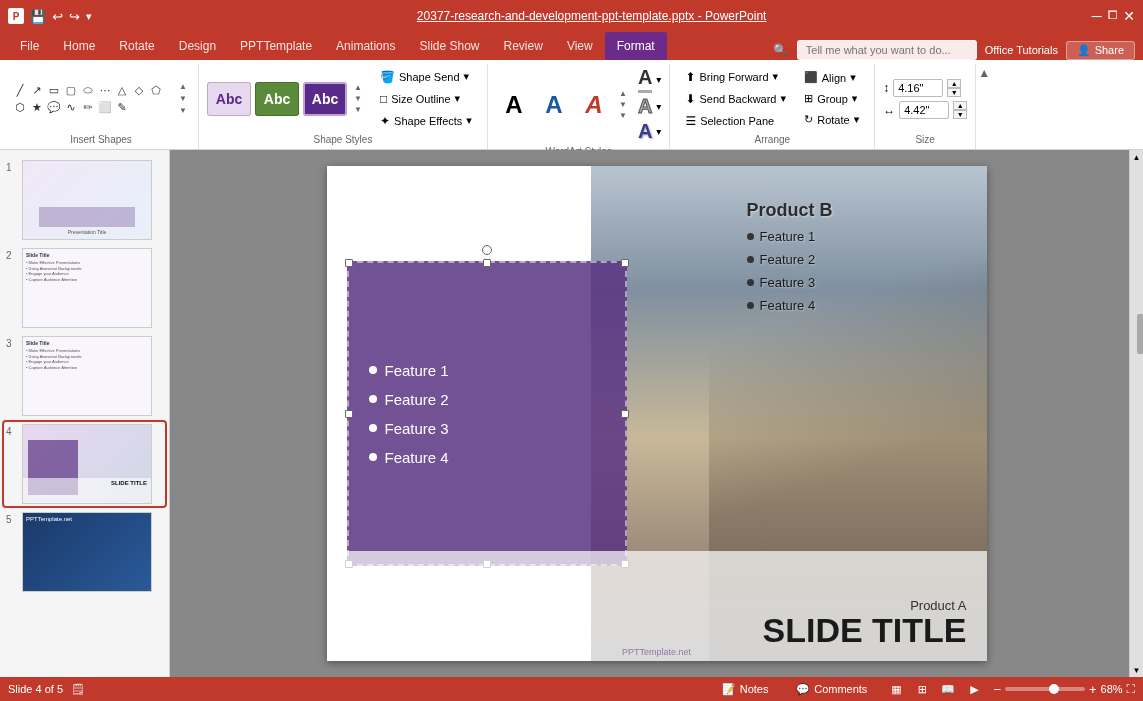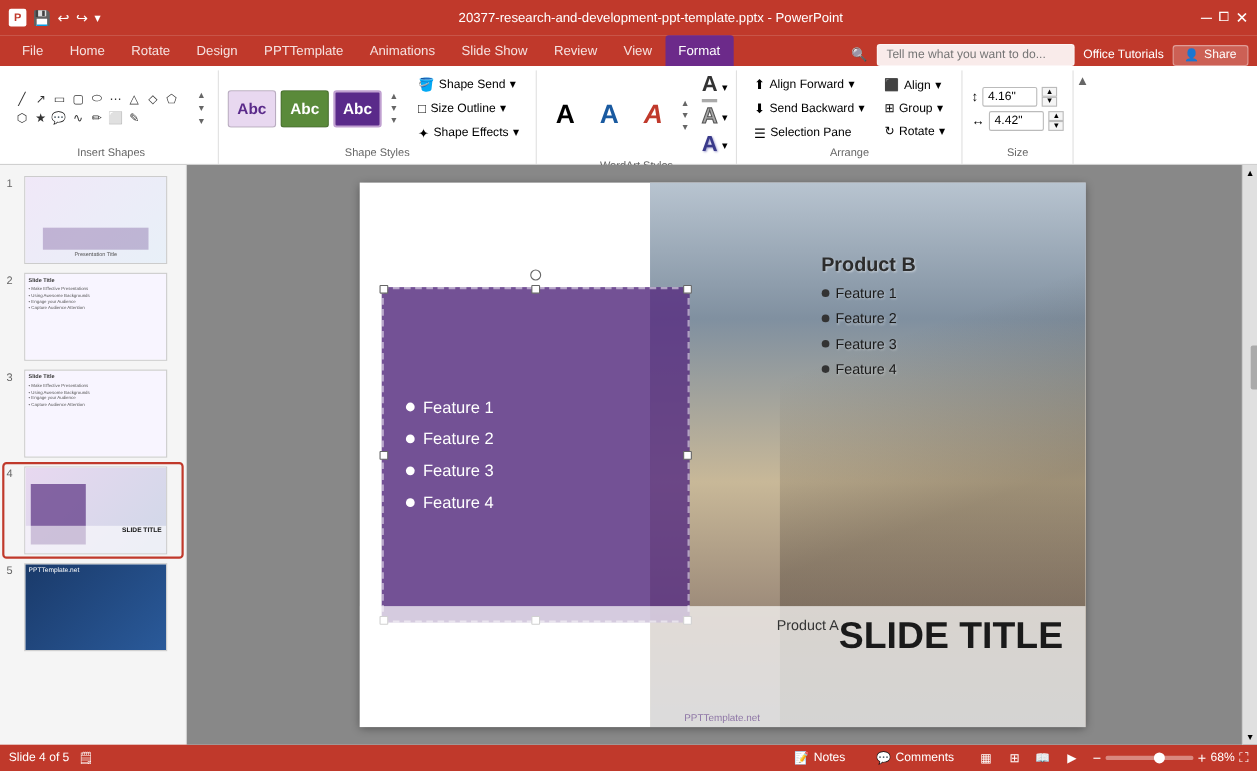--- a/index.html
+++ b/index.html
@@ -9,21 +9,21 @@
     .title-bar {
       background: #c0392b;
       height: 32px;
       display: flex;
       align-items: center;
       justify-content: space-between;
       padding: 0 8px;
       color: white;
     }
     .title-bar-left { display: flex; align-items: center; gap: 6px; }
-    .title-bar-center { font-size: 12px; color: white; }
+    .title-bar-center { font-size: 12px; color: white; text-decoration: underline; }
     .title-bar-right { display: flex; gap: 6px; }
     .title-icon { width: 16px; height: 16px; background: white; border-radius: 2px; display: flex; align-items: center; justify-content: center; }
 
     
     .ribbon-tabs {
       background: #c0392b;
       display: flex;
       align-items: flex-end;
       padding: 0 8px;
       height: 28px;
@@ -267,21 +267,21 @@
     .handle {
       position: absolute;
       width: 8px; height: 8px;
       background: white;
       border: 1px solid #666;
       border-radius: 1px;
     }
 
     .product-b-section {
       position: absolute;
-      right: 20px; top: 64px;
+      right: 20px; top: 34px;
       width: 220px;
     }
     .product-b-title {
       font-size: 18px;
       color: #2c2c2c;
       font-weight: bold;
       margin-bottom: 8px;
       text-shadow: 1px 1px 2px rgba(255,255,255,0.5);
     }
     .product-b-features {
@@ -298,21 +298,21 @@
       text-shadow: 1px 1px 2px rgba(255,255,255,0.4);
     }
     .bullet-dark { width: 7px; height: 7px; background: #333; border-radius: 50%; flex-shrink: 0; }
 
     .bottom-section {
       position: absolute;
       bottom: 0; right: 0; left: 0;
       height: 110px;
       background: rgba(255,255,255,0.7);
       display: flex;
-      flex-direction: row;
+      flex-direction: column;
       justify-content: flex-end;
       padding: 10px 20px 14px;
     }
     .product-a-label {
       font-size: 13px;
       color: #333;
       text-align: right;
     }
     .slide-title {
       font-size: 34px;
@@ -511,21 +511,21 @@
       </div>
       <div class="ribbon-section-label">WordArt Styles</div>
     </div>
 
     <div class="ribbon-section">
       <div class="ribbon-section-content">
         <div class="arrange-btns">
           <div class="arrange-row">
             <button class="ribbon-btn-small">
               <span style="font-size:12px;">⬆</span>
-              <span>Align Forward</span>
+              <span>Bring Forward</span>
               <span>▾</span>
             </button>
           </div>
           <div class="arrange-row">
             <button class="ribbon-btn-small">
               <span style="font-size:12px;">⬇</span>
               <span>Send Backward</span>
               <span>▾</span>
             </button>
           </div>

